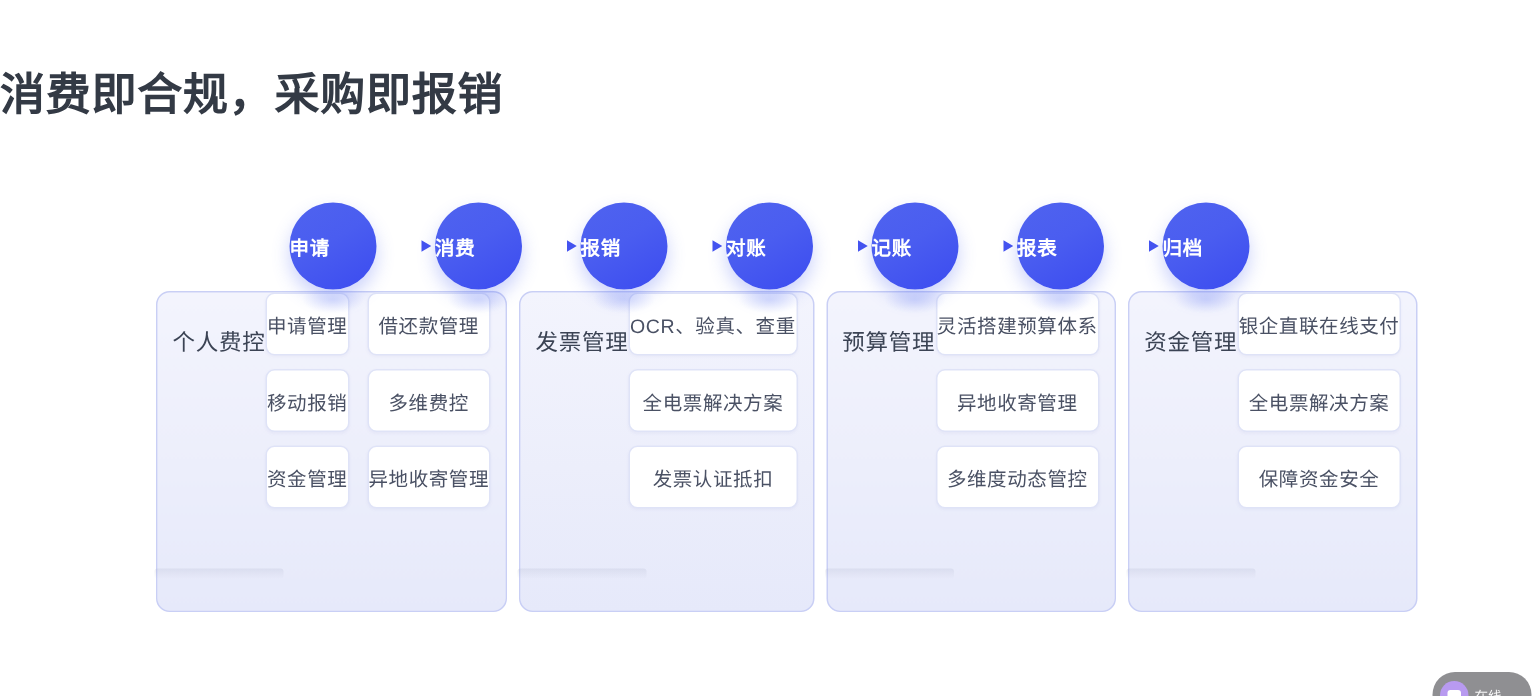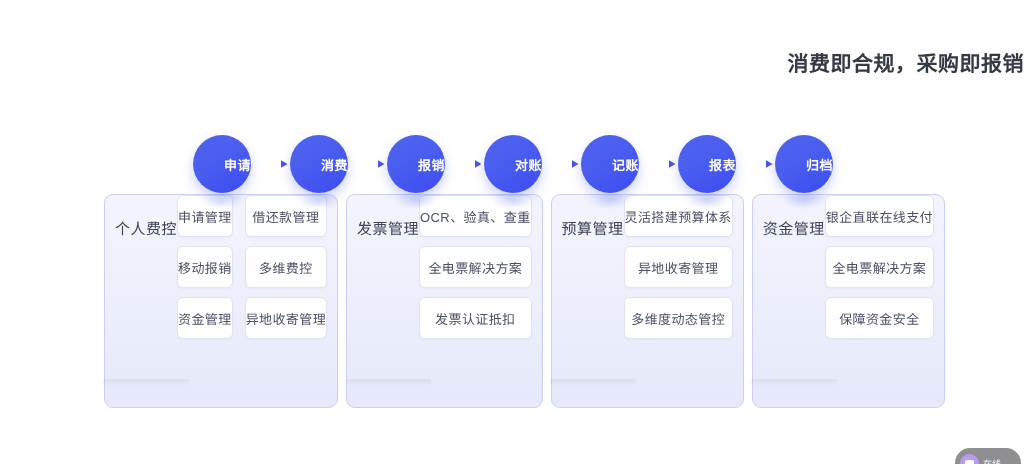--- a/index.html
+++ b/index.html
@@ -22,22 +22,22 @@
     height: 464px;
     background: #ffffff;
   }
 
   
   .page-title {
     position: absolute;
     left: 0;
     top: 49px;
     width: 1024px;
-    text-align: right;
-    font-size: 21px;
+    text-align: left;
+    font-size: 30px;
     font-weight: bold;
     color: #333a45;
     letter-spacing: 0.5px;
     line-height: 30px;
     white-space: nowrap;
   }
 
   
   .flow-row {
     position: absolute;
@@ -55,21 +55,21 @@
     align-items: center;
   }
   .flow-circle {
     width: 58px;
     height: 58px;
     border-radius: 50%;
     background: linear-gradient(150deg, #4f63ef 0%, #4a5df0 45%, #3b4bf0 100%);
     box-shadow: 0 6px 12px rgba(70, 92, 240, 0.28);
     display: flex;
     align-items: center;
-    justify-content: flex-end;
+    justify-content: flex-start;
     color: #ffffff;
     font-size: 13px;
     font-weight: bold;
     letter-spacing: 0.5px;
     position: relative;
     z-index: 3;
   }
   
   .flow-circle::after {
     content: "";

